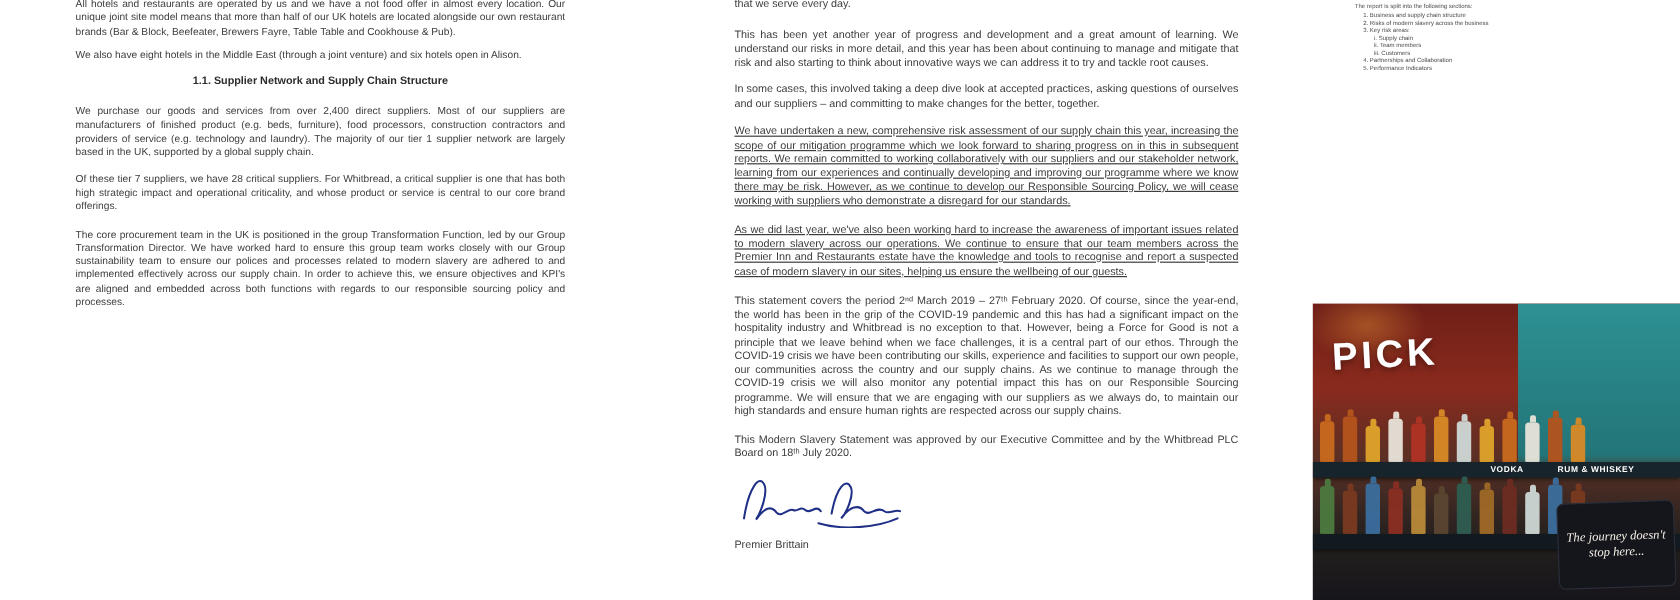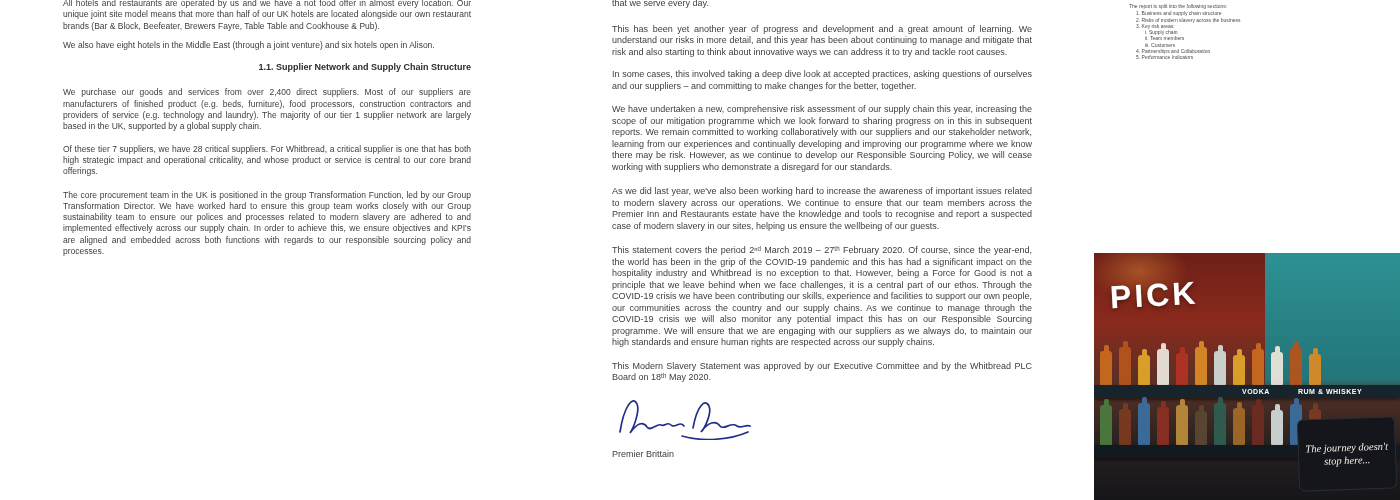--- a/index.html
+++ b/index.html
@@ -10,24 +10,24 @@
     background:#ffffff;
     font-family:"Liberation Sans", sans-serif;
     color:#3d3d3d;
   }
   .col { position:absolute; }
   .col-left  { left:63px;  top:-2px; width:408px; font-size:8.5px; line-height:11.3px; text-align:justify; }
   .col-right { left:612px; top:-2px; width:420px; font-size:9px;   line-height:11.5px; text-align:justify; }
   .para { margin-bottom:11px; }
   .mb8  { margin-bottom:8px; }
   .mb12 { margin-bottom:12px; }
-  .mb13 { margin-bottom:13px; }
+  .mb13 { margin-bottom:13px;text-decoration:underline; }
   .mb14 { margin-bottom:14px; }
   .mb6  { margin-bottom:6px; }
-  .doc-heading { font-weight:bold; font-size:9px; color:#2c2c2c; text-align:right; margin-bottom:14px; }
+  .doc-heading { font-weight:bold; font-size:9px; color:#2c2c2c; text-align:center; margin-bottom:14px; }
   .fragment { text-align:left; }
 
   
   .signature-wrap { margin:2px 0 6px 2px; }
   .signatory-name { text-align:left; font-size:9px; color:#3d3d3d; }
 
   
   .report-note {
     position:absolute; left:1129px; top:3px; width:150px;
     font-size:5px; line-height:6.3px; color:#4a4a4a; text-align:left;
@@ -139,21 +139,21 @@
     <p class="para">The core procurement team in the UK is positioned in the group Transformation Function, led by our Group Transformation Director. We have worked hard to ensure this group team works closely with our Group sustainability team to ensure our polices and processes related to modern slavery are adhered to and implemented effectively across our supply chain. In order to achieve this, we ensure objectives and KPI's are aligned and embedded across both functions with regards to our responsible sourcing policy and processes.</p>
   </div>
 
   <div class="col col-right">
     <p class="para mb14 fragment">that we serve every day.</p>
     <p class="para">This has been yet another year of progress and development and a great amount of learning.  We understand our risks in more detail, and this year has been about continuing to manage and mitigate that risk and also starting to think about innovative ways we can address it to try and tackle root causes.</p>
     <p class="para mb12">In some cases, this involved taking a deep dive look at accepted practices, asking questions of ourselves and our suppliers – and committing to make changes for the better, together.</p>
     <p class="para mb13">We have undertaken a new, comprehensive risk assessment of our supply chain this year, increasing the scope of our mitigation programme which we look forward to sharing progress on in this in subsequent reports. We remain committed to working collaboratively with our suppliers and our stakeholder network, learning from our experiences and continually developing and improving our programme where we know there may be risk.  However, as we continue to develop our Responsible Sourcing Policy, we will cease working with suppliers who demonstrate a disregard for our standards.</p>
     <p class="para mb13">As we did last year, we've also been working hard to increase the awareness of important issues related to modern slavery across our operations.  We continue to ensure that our team members across the Premier Inn and Restaurants estate have the knowledge and tools to recognise and report a suspected case of modern slavery in our sites, helping us ensure the wellbeing of our guests.</p>
     <p class="para mb12">This statement covers the period 2ⁿᵈ March 2019 – 27ᵗʰ February 2020. Of course, since the year-end, the world has been in the grip of the COVID-19 pandemic and this has had a significant impact on the hospitality industry and Whitbread is no exception to that. However, being a Force for Good is not a principle that we leave behind when we face challenges, it is a central part of our ethos. Through the COVID-19 crisis we have been contributing our skills, experience and facilities to support our own people, our communities across the country and our supply chains. As we continue to manage through the COVID-19 crisis we will also monitor any potential impact this has on our Responsible Sourcing programme. We will ensure that we are engaging with our suppliers as we always do, to maintain our high standards and ensure human rights are respected across our supply chains.</p>
-    <p class="para mb6">This Modern Slavery Statement was approved by our Executive Committee and by the Whitbread PLC Board on 18ᵗʰ May 2020.</p>
+    <p class="para mb6">This Modern Slavery Statement was approved by our Executive Committee and by the Whitbread PLC Board on 18ᵗʰ July 2020.</p>
 
     <div class="signature-wrap">
       <svg width="140" height="50" viewBox="0 0 140 50" xmlns="http://www.w3.org/2000/svg">
         <g fill="none" stroke="#203087" stroke-width="1.7" stroke-linecap="round">
           <path d="M6,42 C10,16 19,5 23,14 C26,21 20,37 16,43 C23,33 29,31 33,37 C37,42 43,33 47,35 C51,37 53,31 57,35 C61,39 66,30 70,36"></path>
           <path d="M79,38 C83,16 91,8 95,16 C98,23 91,38 87,42 C94,32 102,30 106,36 C110,41 117,31 123,36 C127,39 132,34 136,36"></path>
           <path d="M68,46 C88,52 116,50 134,42"></path>
         </g>
       </svg>
     </div>

